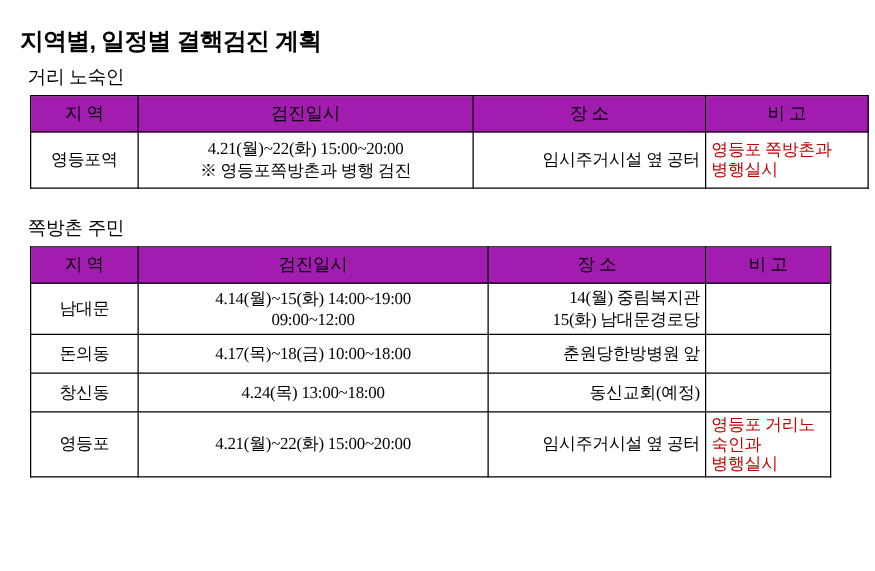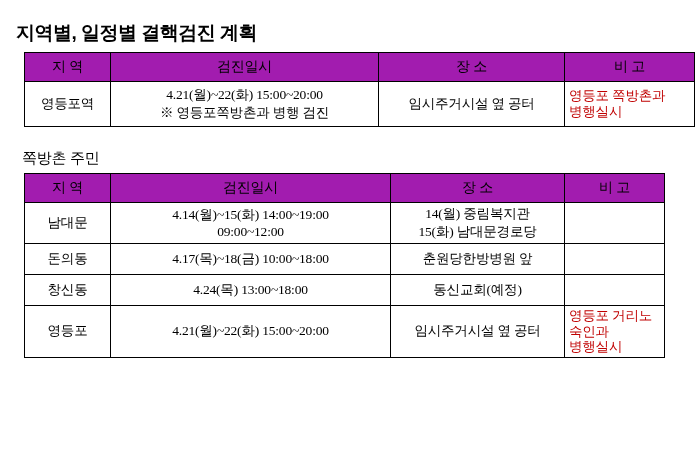--- a/index.html
+++ b/index.html
@@ -62,21 +62,21 @@
     text-align: center;
     white-space: nowrap;
   }
   .c-date {
     text-align: center;
     white-space: pre-line;
     padding-left: 8px;
     margin-left: 32px;
   }
   .c-place {
-    text-align: center;
+    text-align: right;
     white-space: pre-line;
     padding-left: 8px;
   }
   .c-note {
     text-align: left;
     white-space: pre-line;
     padding-left: 5px;
     font-size: 11.5px;
     line-height: 1.15;
     color: #c00000;
@@ -100,20 +100,21 @@
   table.t2 col.d { width: 100px; }
   table.t2 td { height: 26px; }
 </style>
 </head>
 <body>
 
 <div class="page">
 
   <div class="doc-title">지역별, 일정별 결핵검진 계획</div>
 
+  <div class="section-label">거리 노숙인</div>
 
   <table class="plan t1">
     <colgroup>
         <col class="a">
         <col class="b">
         <col class="c">
         <col class="d">
       </colgroup>
     <thead>
       <tr>

